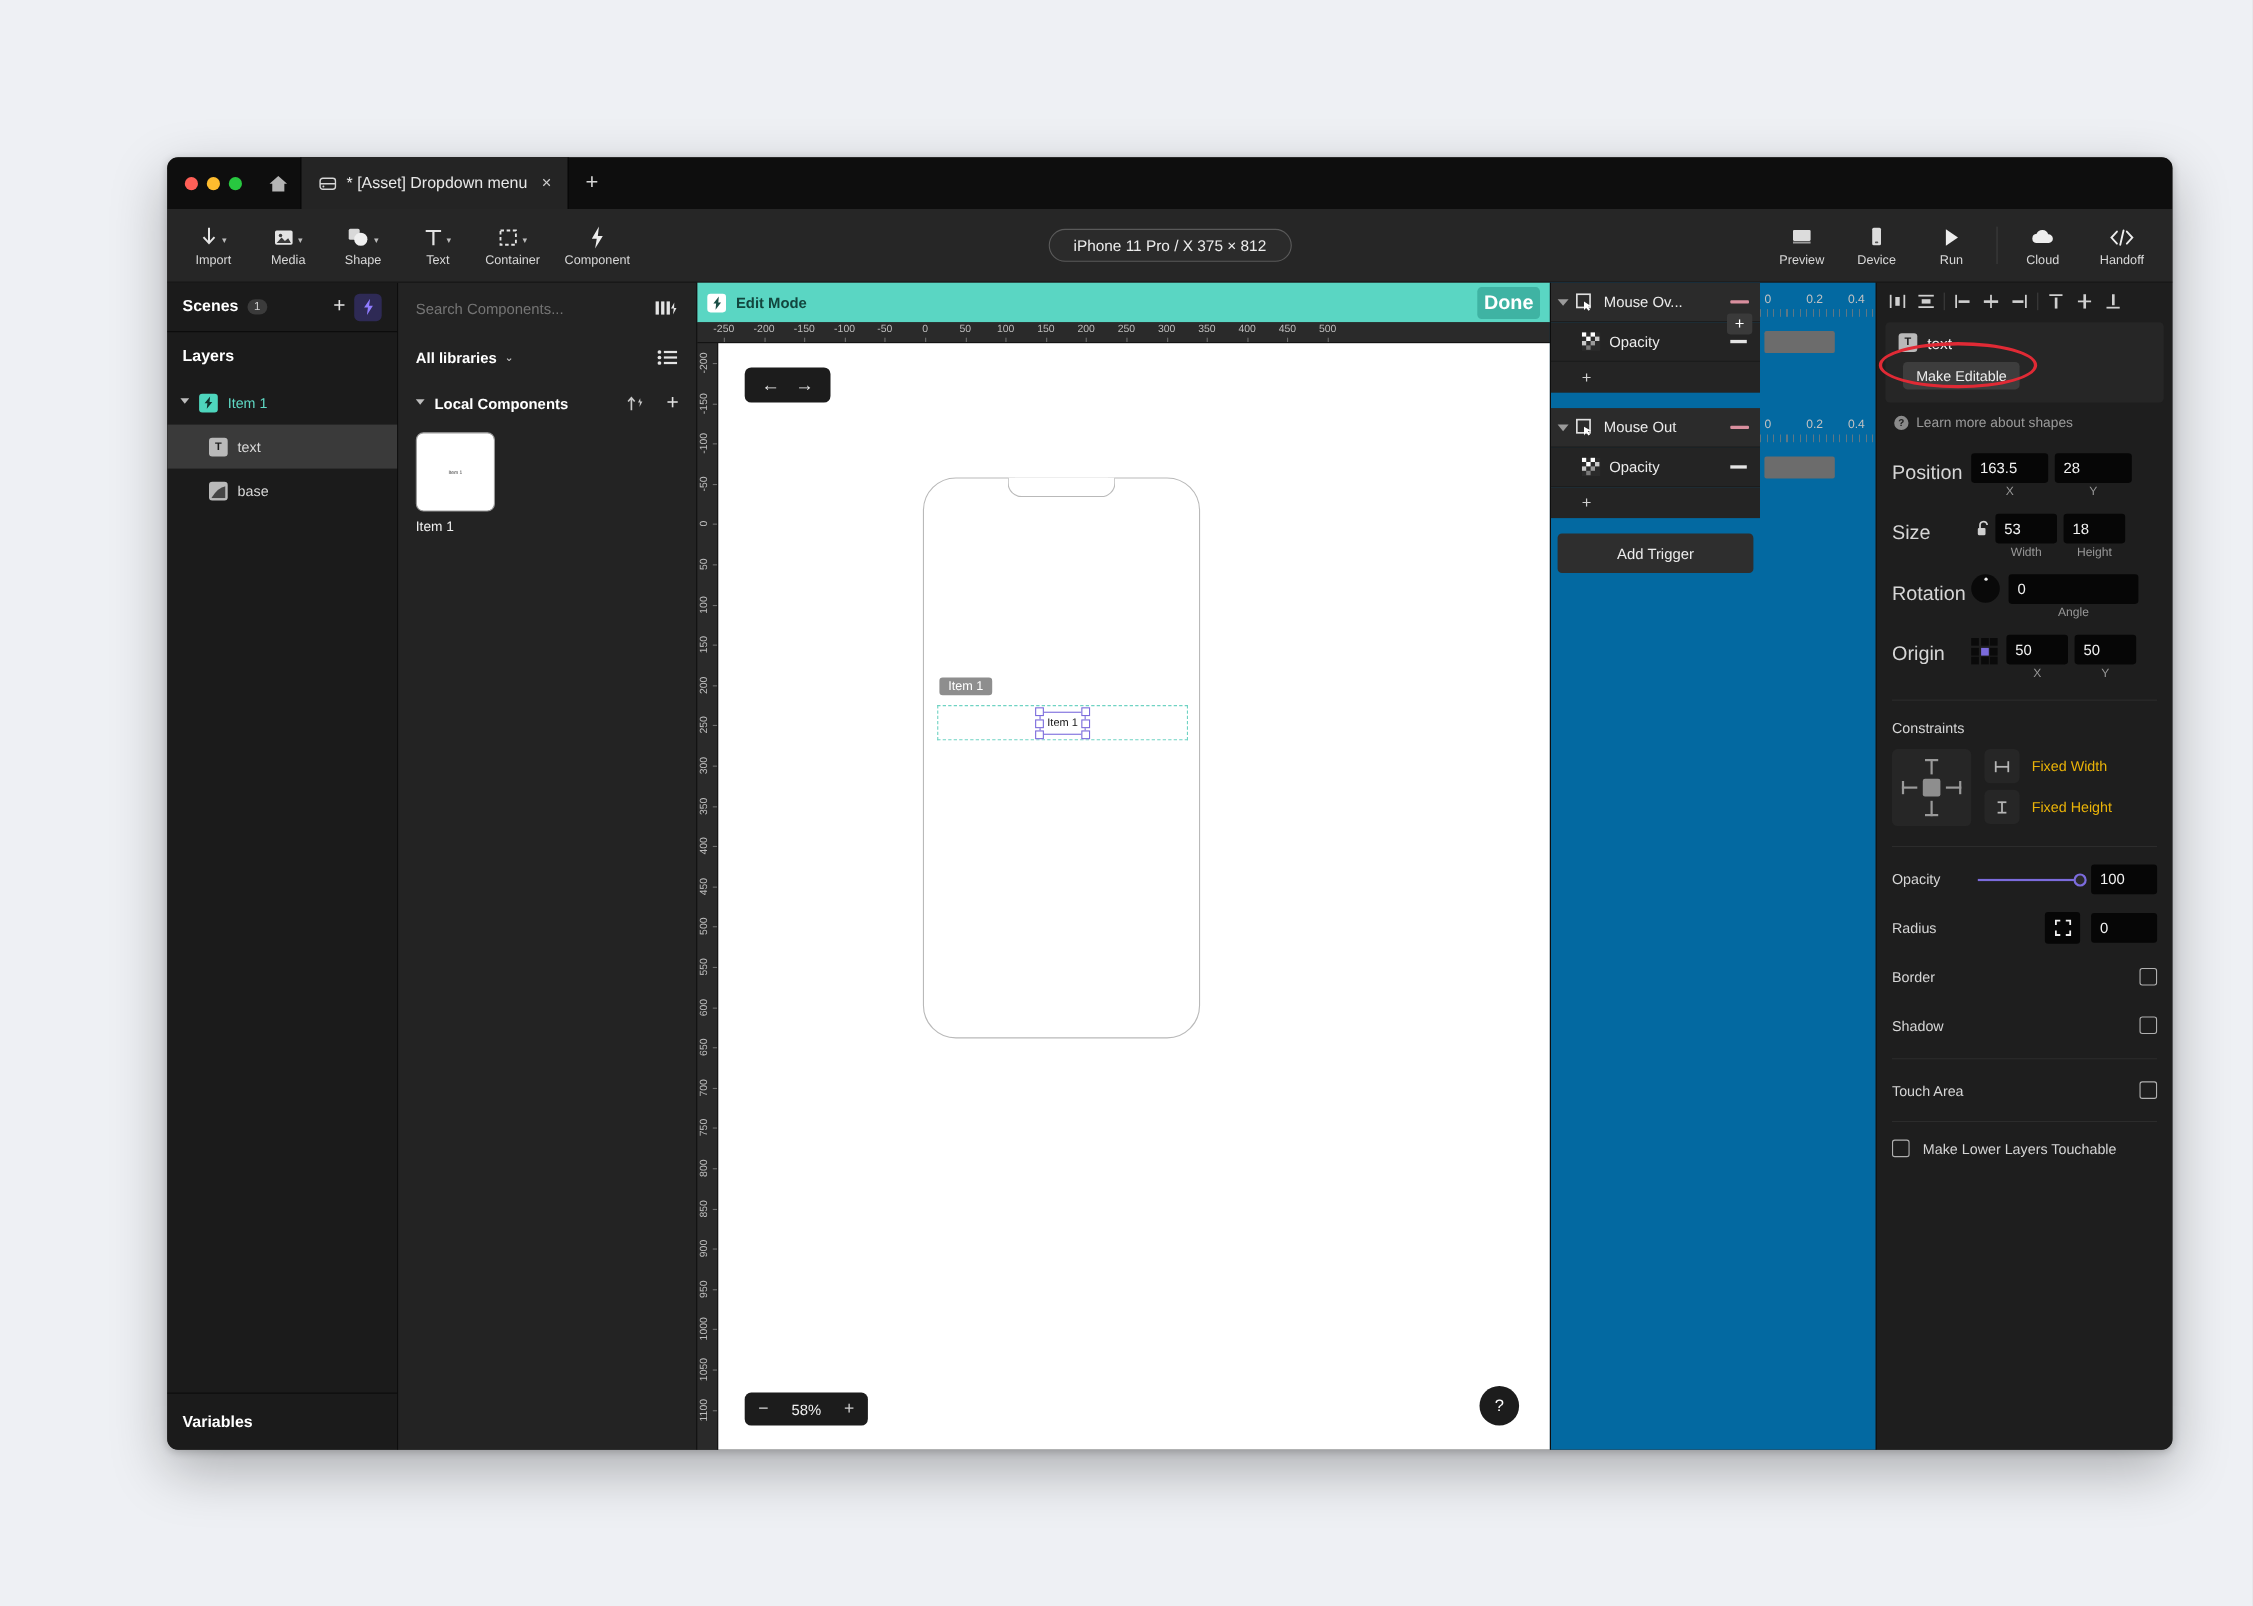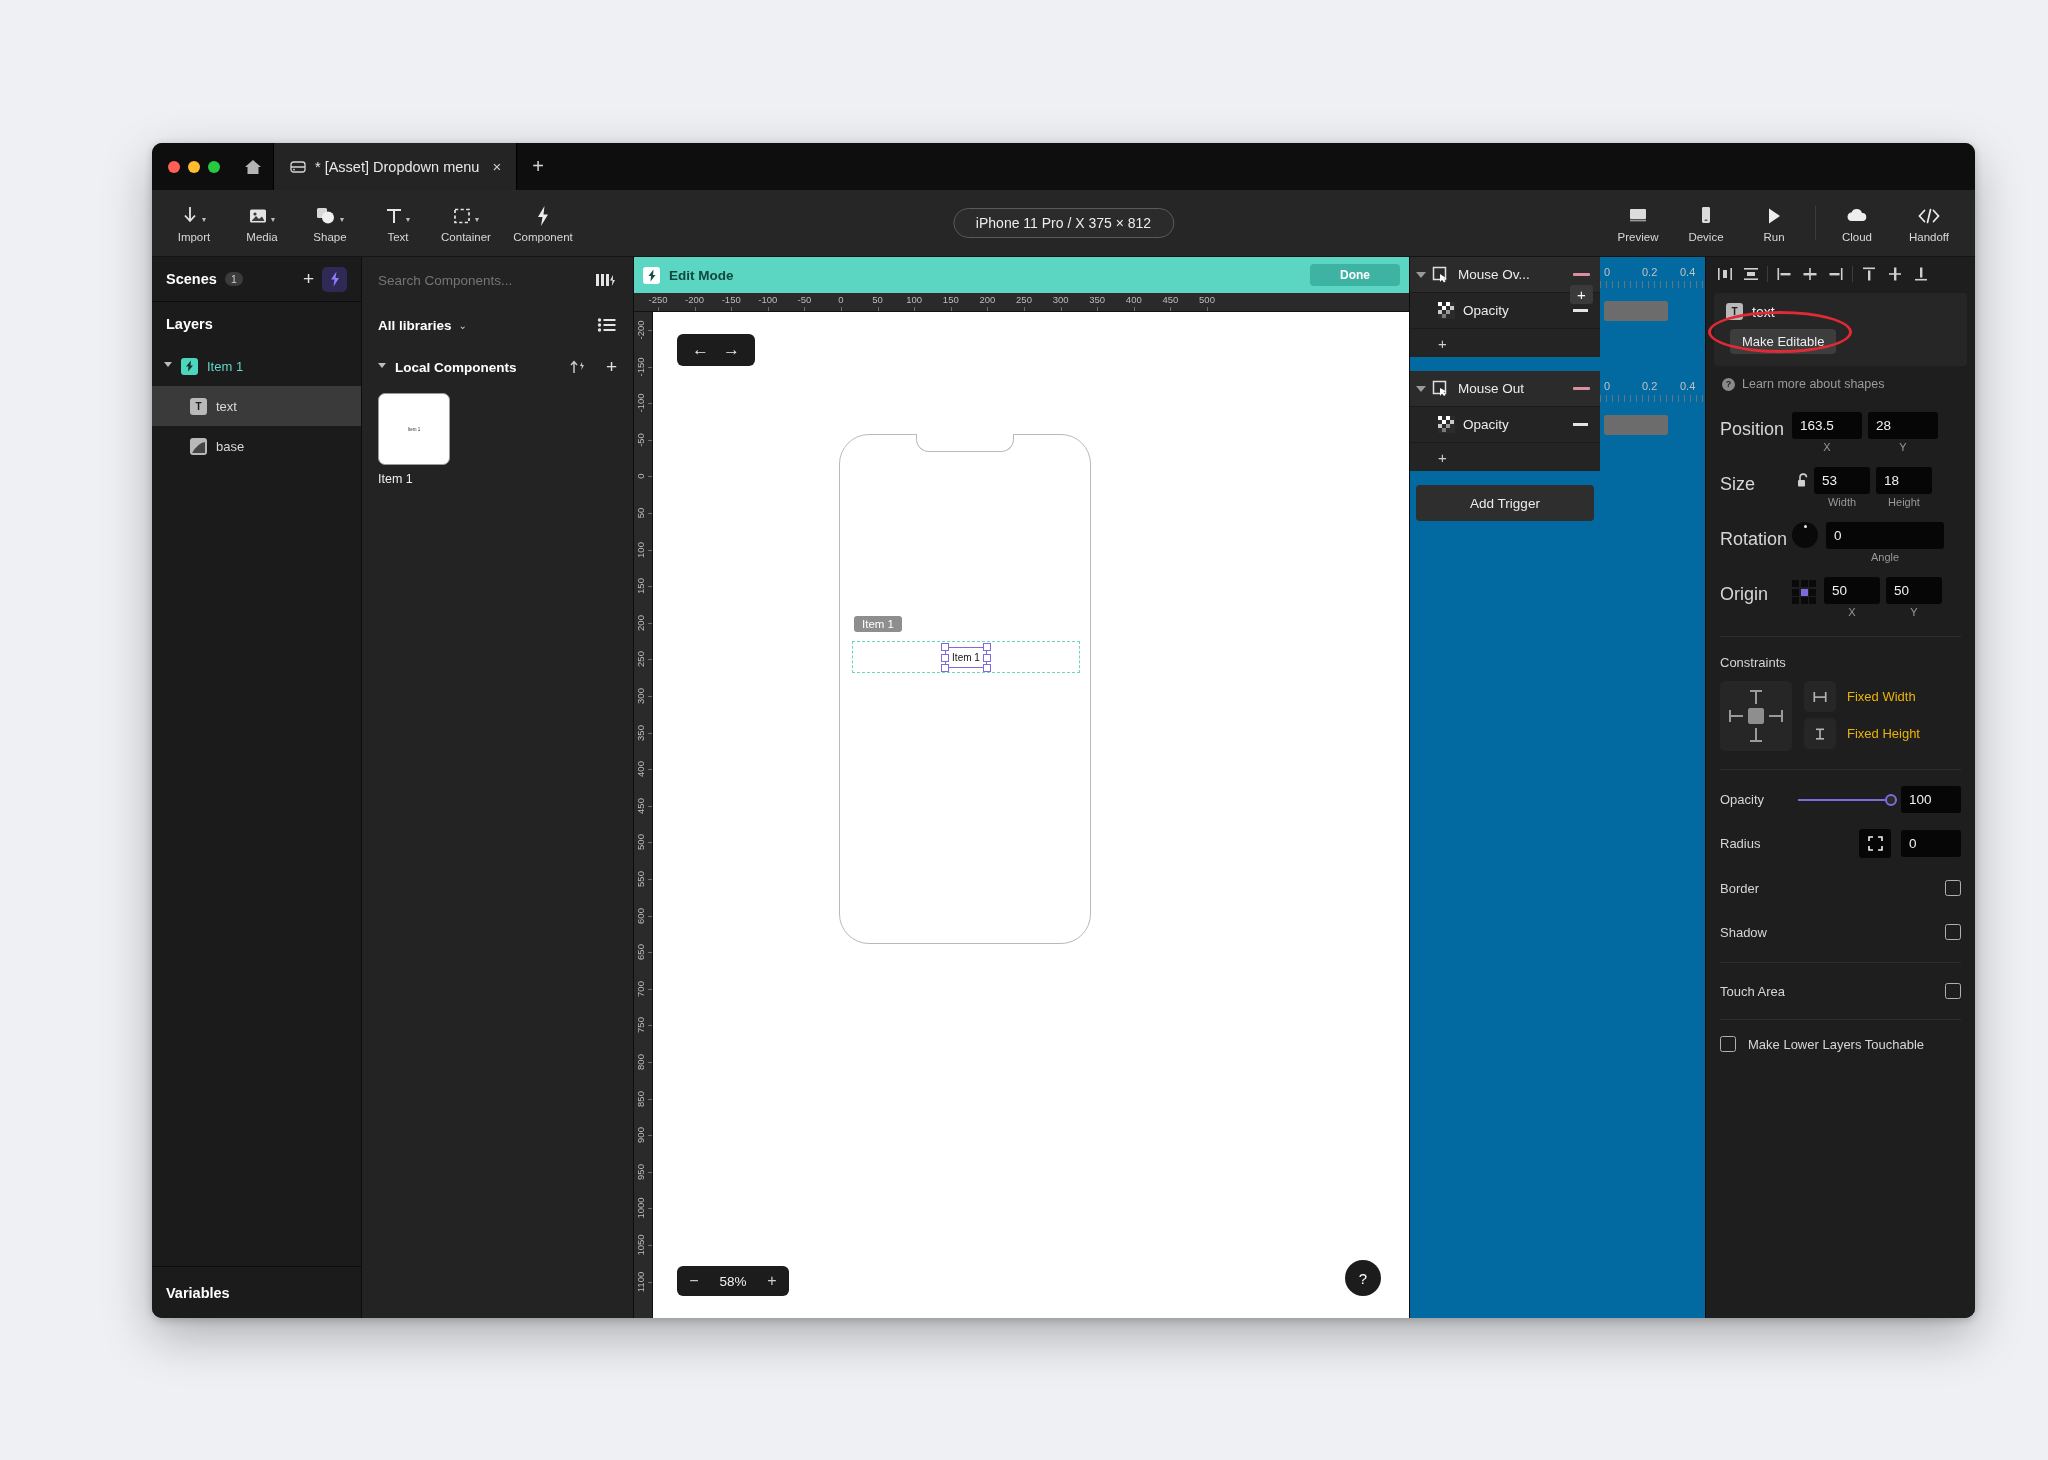--- a/index.html
+++ b/index.html
@@ -209,22 +209,22 @@
   .edit-bar {
     height: 36px; background:#5ad6c3; display:flex; align-items:center;
     padding: 0 9px; gap:9px; flex:none;
   }
   .edit-bar .eb-ico {
     width:17px;height:17px;border-radius:3px;background:#fff;
     display:flex;align-items:center;justify-content:center;
   }
   .edit-bar .eb-label { color:#12463e; font-size:13.5px; font-weight:bold; }
   .done-btn {
-    margin-left:auto; background:#3fb3a3; color:#fff; font-size:12px;
-    font-weight:bold; border-radius:4px; padding:4px 30px; cursor:pointer;
+    margin-left:auto; background:#3fb3a3; color:#fff; font-size:18px;
+    font-weight:bold; border-radius:4px; padding:4px 6px; cursor:pointer;
   }
   .ruler-h {
     height: 19px; background:#2a2a2a; position:relative; flex:none;
     border-bottom:1px solid #111;
     overflow:hidden;
     text-align:center;
   }
   .ruler-h .tk {
     position:absolute; top:1px; color:#bdbdbd; font-size:9.5px;
     transform: translateX(-50%);

